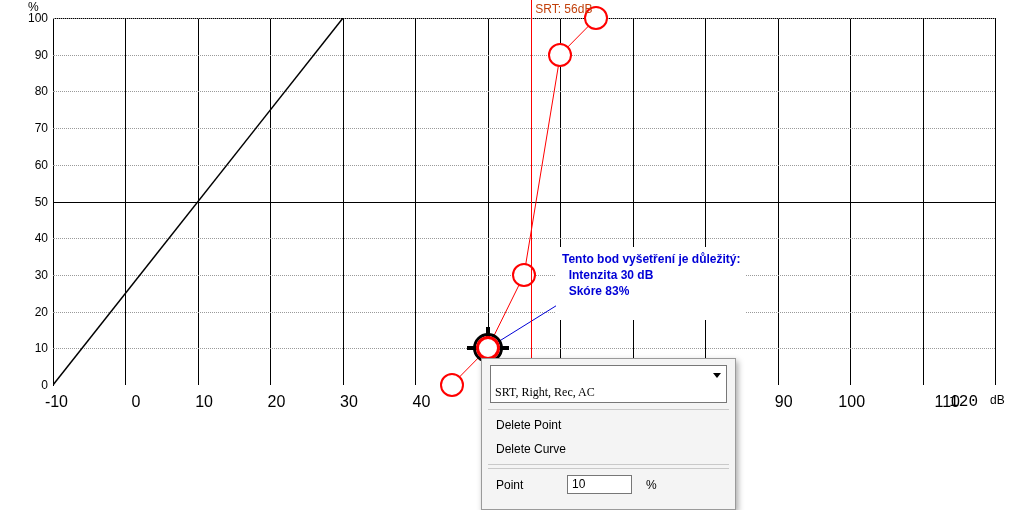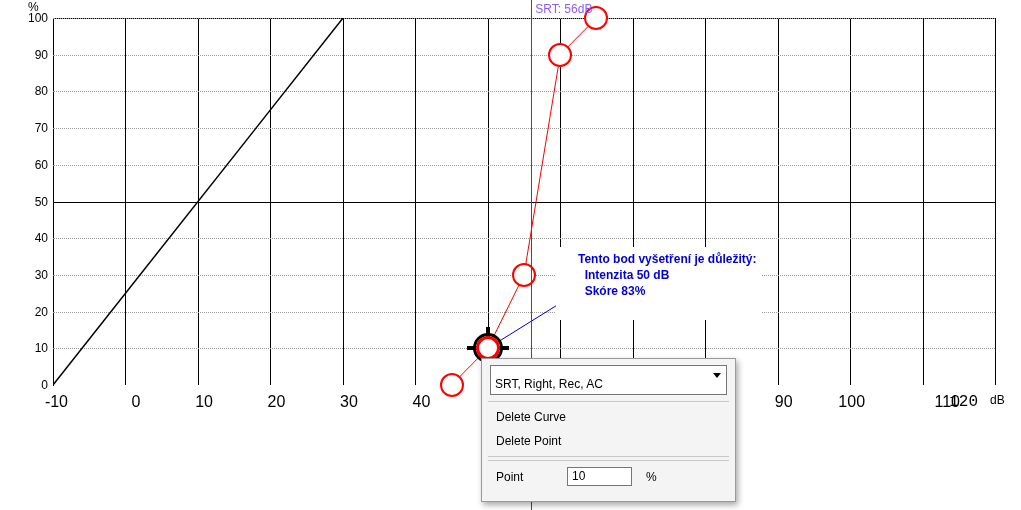--- a/index.html
+++ b/index.html
@@ -7,33 +7,33 @@
   .plot{position:absolute;left:53px;top:18px;width:942px;height:367px;border-top:1px solid #000;border-left:1px solid #000;}
   .vgrid{position:absolute;top:0;height:367px;border-left:1px solid #000;}
   .hgrid{position:absolute;left:0;width:942px;border-top:1px dotted #9a9a9a;}
   .axis-line{position:absolute;left:0;width:942px;border-top:1px solid #000;}
   .yt{position:absolute;width:48px;text-align:right;font-size:12px;}
   .xt{position:absolute;top:393px;font-size:16px;text-align:right;width:30px;}
   .axis-y-title{position:absolute;left:28px;top:0;font-size:12px;}
   .axis-x-title{position:absolute;left:990px;top:393px;font-size:12px;}
   .diag{position:absolute;left:53px;top:18px;width:942px;height:367px;pointer-events:none;}
   .srt-line{position:absolute;top:0;height:510px;width:1px;background:#f00;}
-  .srt-label{position:absolute;top:2px;color:#8b5cf6;font-size:12px;white-space:nowrap;}
+  .srt-label{position:absolute;top:2px;color:#c2410c;font-size:12px;white-space:nowrap;}
   .pt{position:absolute;width:20px;height:20px;border:2px solid #f00;border-radius:50%;background:#fff;transform:translate(-50%,-50%);}
   .pt-sel{position:absolute;width:18px;height:18px;border:3px solid #f00;border-radius:50%;background:#fff;transform:translate(-50%,-50%);}
   .crosshair{position:absolute;transform:translate(-50%,-50%);width:42px;height:42px;}
   .crosshair::before,.crosshair::after{content:"";position:absolute;background:#000;}
   .crosshair::before{left:0;top:19px;width:42px;height:4px;}
   .crosshair::after{top:0;left:19px;width:4px;height:42px;}
   .crosshair .cring{position:absolute;left:6px;top:6px;width:30px;height:30px;border:3px solid #000;border-radius:50%;box-sizing:border-box;}
   .overlay-svg{position:absolute;left:0;top:0;pointer-events:none;}
   .annot{position:absolute;background:#fff;padding:4px 6px;font-size:12px;color:#0000d6;line-height:1.35;z-index:5;}
-  .annot b{font-weight:bold;margin-left:16px;}
+  .annot b{font-weight:bold;}
   .menu{position:absolute;left:481px;top:358px;width:245px;background:#f4f4f4;border:1px solid #9a9a9a;box-shadow:2px 3px 6px rgba(0,0,0,.35);padding:4px 4px 6px 4px;z-index:10;font-size:12px;}
-  .combo{margin:2px 4px 6px 4px;border:1px solid #777;background:#fff;height:19px;line-height:19px;padding:9px 18px 0 4px;position:relative;}
+  .combo{margin:2px 4px 6px 4px;border:1px solid #777;background:#fff;height:19px;line-height:19px;padding:17px 18px 0 4px;position:relative;font-family:Liberation Serif, serif;}
   .combo::after{content:"";position:absolute;right:5px;top:7px;border-left:4px solid transparent;border-right:4px solid transparent;border-top:5px solid #000;}
   .mitem{padding:5px 10px;cursor:default;}
   .msep{height:1px;background:#c9c9c9;margin:3px 2px;}
   .mrow{display:flex;align-items:center;padding:3px 10px;gap:6px;}
   .mrow .lbl{width:65px;}
   .mrow .val{width:55px;border:1px solid #777;background:#fff;height:17px;line-height:17px;padding:0 4px;}
   .mrow .unit{padding-left:8px;}
 </style>
 </head>
 <body>
@@ -114,32 +114,32 @@
       <div class="pt" style="left: 524px; top: 274.9px;"></div>
       <div class="pt" style="left: 560.231px; top: 54.7px;"></div>
       <div class="pt" style="left: 596.462px; top: 18px;"></div>
     </div>
 
   <div class="srt-line" id="srtline" style="left: 531.246px;"></div>
   <span class="srt-label" id="srtlabel" style="left: 535.246px;">SRT: 56dB</span>
 
   <div class="annot" style="left:556px;top:247px;">
     <b>Tento bod vyšetření je důležitý:</b><br>
-    &nbsp;&nbsp;<b>Intenzita 50 dB</b><br>
+    &nbsp;&nbsp;<b>Intenzita 30 dB</b><br>
     &nbsp;&nbsp;<b>Skóre 83%</b><br>
     &nbsp;&nbsp;
   </div>
 
   <div class="menu">
     <div class="combo">
       <span>SRT, Right, Rec, AC</span>
     </div>
     <div class="msep"></div>
+    <div class="mitem">Delete Point</div>
     <div class="mitem">Delete Curve</div>
-    <div class="mitem">Delete Point</div>
     <div class="msep"></div>
     <div class="msep"></div>
     <div class="mrow">
       <span class="lbl">Point</span>
       <span class="val">10</span>
       <span class="unit">%</span>
     </div>
     <div class="mrow">
       
       

